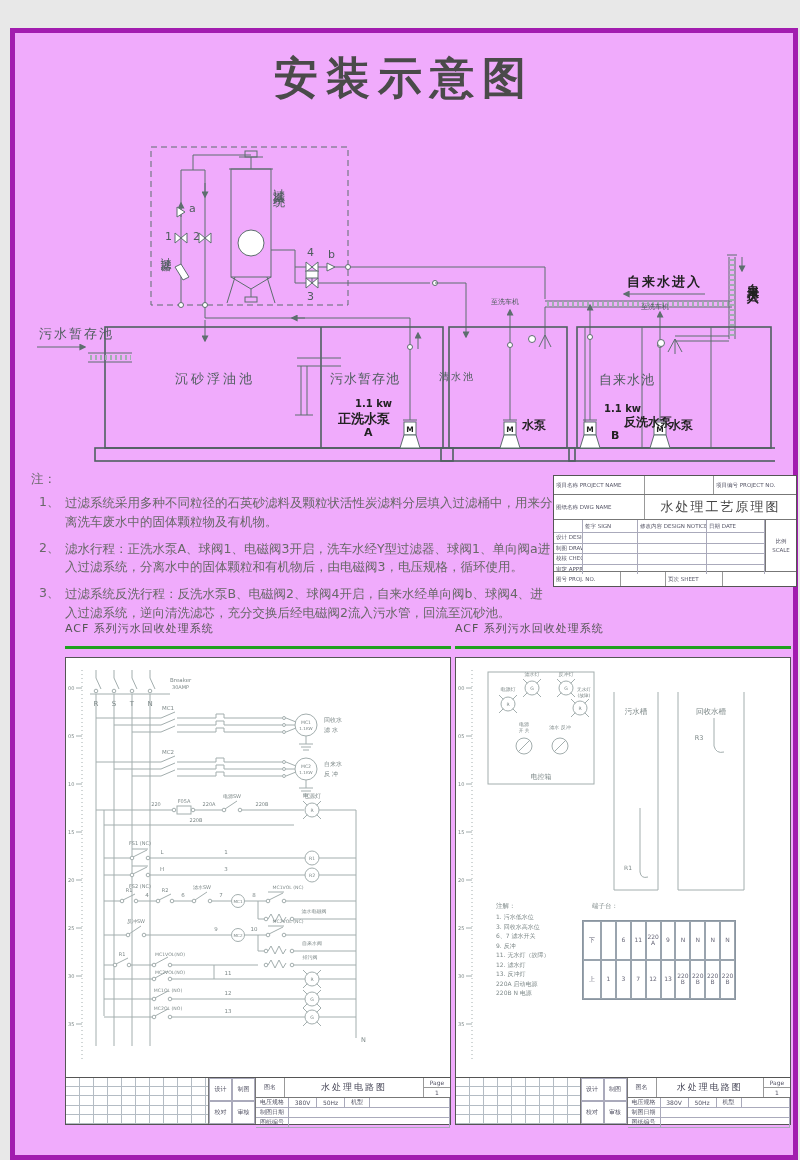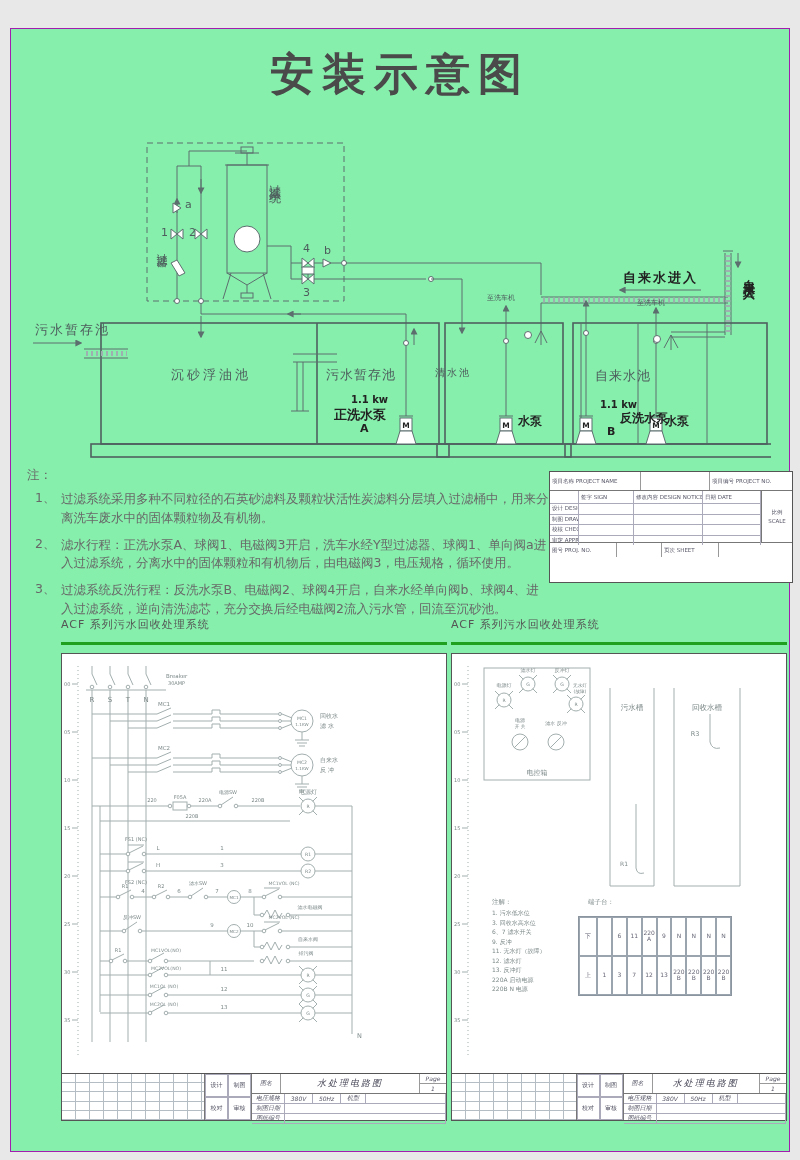--- a/index.html
+++ b/index.html
@@ -1,17 +1,17 @@
 <!DOCTYPE html>
 <html><head>
 <meta charset="utf-8">
 <style>
   html,body{margin:0;padding:0;background:#e8e8e8;font-family:"DejaVu Sans",sans-serif;}
   .canvas{position:relative;width:800px;height:1160px;background:#e8e8e8;overflow:hidden;}
-  .page{position:absolute;left:10px;top:28px;width:778px;height:1122px;background:#86efac;border:1px solid #a21caf;}
+  .page{position:absolute;left:10px;top:28px;width:778px;height:1122px;background:#f0abfc;border:5px solid #a21caf;}
   .title{position:absolute;left:0;top:16px;width:100%;text-align:center;font-size:44px;font-weight:bold;color:#4a4a4a;letter-spacing:8px;}
   
   .schem{position:absolute;left:20px;top:102px;width:740px;height:340px;}
   .schem svg{position:absolute;left:0;top:0;}
   .sl{position:absolute;color:#4e5d5d;font-size:12px;white-space:nowrap;line-height:1;}
   .vert{writing-mode:vertical-rl;text-orientation:upright;letter-spacing:2px;}
   .dk{color:#222;font-weight:bold;}
   .ln{stroke:#5d6e6e;stroke-width:1;fill:none;}
   .ln2{stroke:#4f6060;stroke-width:1.6;fill:none;}
   .hat{stroke:#9fb0b0;stroke-width:5;stroke-dasharray:2,3;fill:none;}
@@ -50,21 +50,21 @@
   .ts{fill:#7d8888;text-anchor:start;}
   .f4{font-size:4.2px;}.f45{font-size:4.6px;}.f5{font-size:5px;}.f55{font-size:5.5px;}.f6{font-size:6px;}.f65{font-size:6.5px;}.f7{font-size:7px;}.f75{font-size:7.5px;}
   
   .tt{position:absolute;left:126px;top:262px;width:152px;height:78px;display:grid;grid-template-columns:18px repeat(9,1fr);border:1px solid #8a95a0;}
   .tt div{border:0.5px solid #9aa4ae;display:flex;align-items:center;justify-content:center;font-size:6px;color:#667;text-align:center;line-height:1.05;word-break:break-all;overflow:hidden;}
   
   .tb2{position:absolute;left:0;right:0;bottom:0;height:46px;border-top:1.3px solid #555;display:flex;background:#fff;font-size:6px;color:#556;}
   .tb2-rev{flex:0 0 37%;border-right:1px solid #777;background:repeating-linear-gradient(to right,transparent 0 13px,#b4bcc4 13px 14px),repeating-linear-gradient(to bottom,transparent 0 8.2px,#b4bcc4 8.2px 9.2px);}
   .tb2-sign{flex:0 0 46px;display:grid;grid-template-columns:1fr 1fr;border-right:1px solid #777;}
   .tb2-sign div{border:0.5px solid #aab;display:flex;align-items:center;justify-content:center;}
-  .tb2-main{flex:1;display:flex;flex-direction:column;font-style:italic;}
+  .tb2-main{flex:1;display:flex;flex-direction:column;}
   .r1{flex:0 0 19px;display:flex;border-bottom:1px solid #777;}
   .r1 .lab{flex:0 0 28px;border-right:1px solid #999;display:flex;align-items:center;justify-content:center;}
   .r1 .val{flex:1;border-right:1px solid #999;display:flex;align-items:center;justify-content:center;font-size:9px;color:#445;letter-spacing:2px;}
   .pgc{flex:0 0 26px;display:flex;flex-direction:column;}
   .pgc div{flex:1;display:flex;align-items:center;justify-content:center;border-bottom:0.5px solid #999;}
   .pgc div:last-child{border-bottom:none;}
   .r2{flex:1;display:flex;flex-direction:column;}
   .ra{flex:1;display:flex;}
   .ra>div{border-right:0.5px solid #aab;border-bottom:0.5px solid #aab;display:flex;align-items:center;justify-content:center;overflow:hidden;white-space:nowrap;}
   .w30{flex:0 0 32px;}.w26{flex:0 0 27px;}.w22{flex:0 0 24px;}.fx{flex:1;}
@@ -263,20 +263,24 @@
           <span class="nt">过滤系统反洗行程：反洗水泵B、电磁阀2、球阀4开启，自来水经单向阀b、球阀4、进入过滤系统，逆向清洗滤芯，充分交换后经电磁阀2流入污水管，回流至沉砂池。</span>
         </div>
   </div>
 
   <div class="tblock1">
     <div class="tb1r" style="height:18px;">
       <div class="c" style="flex:0 0 88px;">项目名称 PROJECT NAME</div>
       <div class="c" style="flex:1;"></div>
       <div class="c" style="flex:0 0 80px;">项目编号 PROJECT NO.</div>
     </div>
+    <div class="tb1r" style="height:24px;">
+      <div class="c" style="flex:0 0 88px;">图纸名称 DWG NAME</div>
+      <div class="c dwgname" style="flex:1;">水处理工艺原理图</div>
+    </div>
     <div class="tb1mid" style="height:51px;">
       <div class="tb1grid">
         <div class="gr" style="height:12px;">
           <div class="c" style="flex:0 0 26px;"></div>
           <div class="c" style="flex:0 0 52px;">签字 SIGN</div>
           <div class="c" style="flex:0 0 66px;">修改内容 DESIGN NOTICE</div>
           <div class="c" style="flex:1;">日期 DATE</div>
         </div>
         <div class="gr" style="height:9.5px;">
               <div class="c" style="flex:0 0 26px;">设计 DESIGNED</div>

